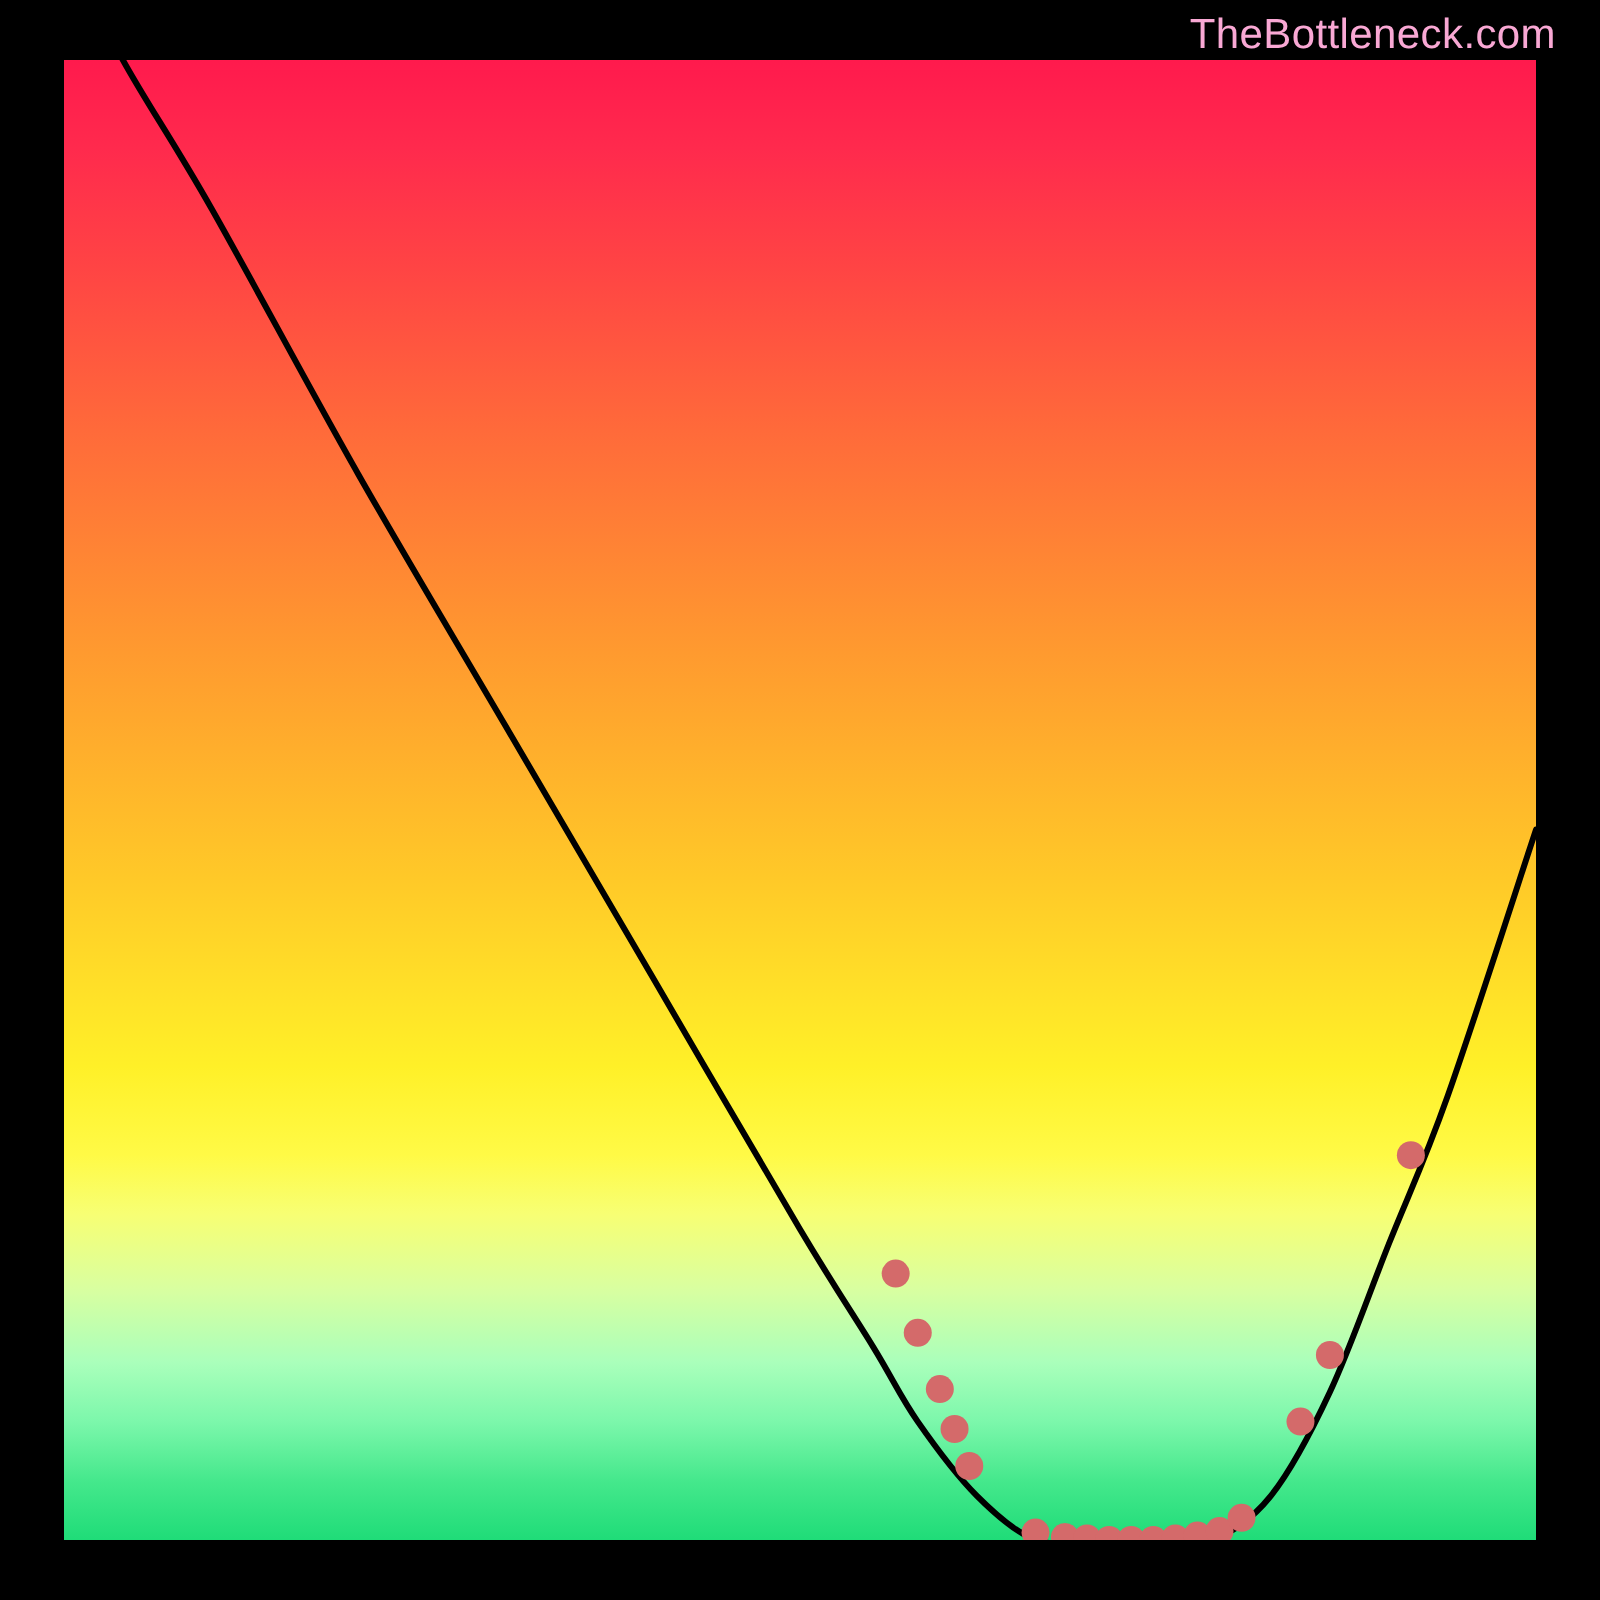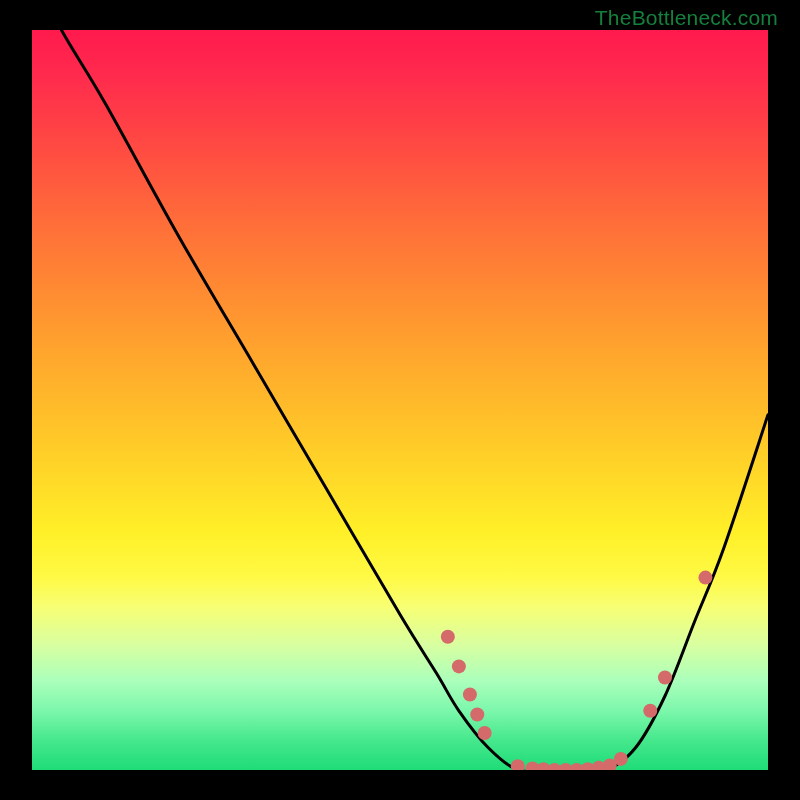--- a/index.html
+++ b/index.html
@@ -14,21 +14,21 @@
   .container {
     position: relative;
     width: 800px;
     height: 800px;
     background: #000;
   }
   .watermark {
     position: absolute;
     top: 6px;
     right: 22px;
-    color: #15803d;
+    color: #f9a8d4;
     font-size: 21px;
     font-weight: 500;
     z-index: 10;
     letter-spacing: 0.2px;
     margin-left: 36px;
   }
   .plot-area {
     position: absolute;
     left: 32px;
     top: 30px;

